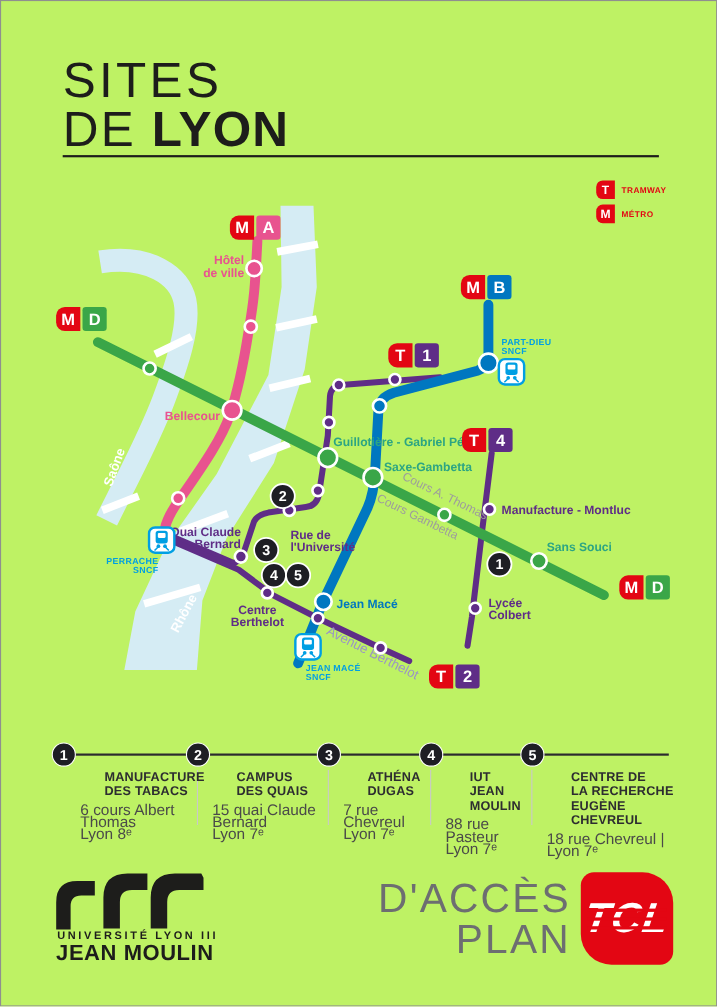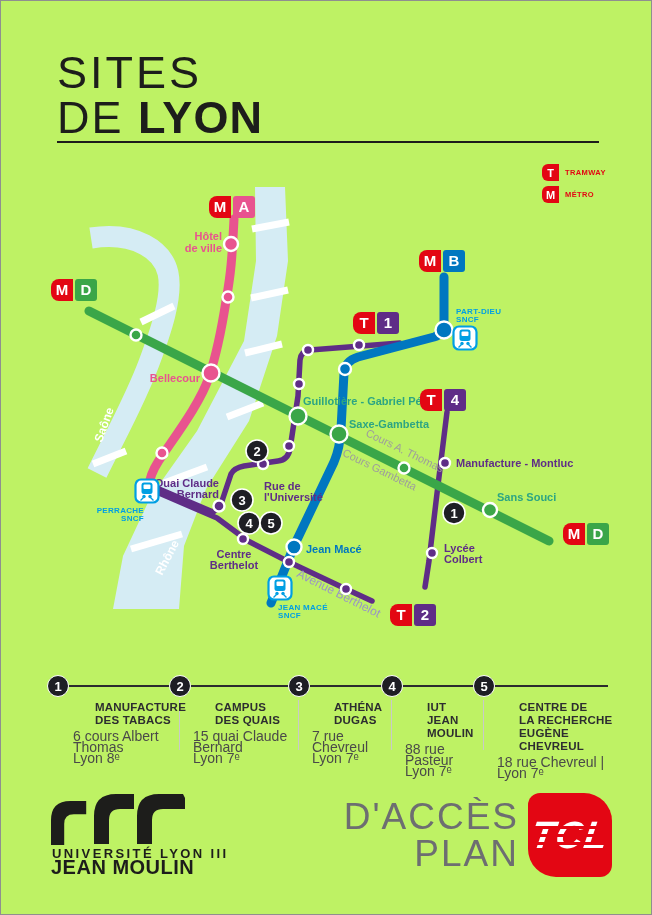--- a/index.html
+++ b/index.html
@@ -27,21 +27,21 @@
   .sites-line{position:absolute;left:57px;top:684px;width:550px;height:2px;background:#2b2b2e;}
   .site-num{position:absolute;width:22px;height:22px;border-radius:50%;background:#1e1e24;color:#fff;
             font-size:13px;font-weight:bold;text-align:center;line-height:22px;top:674px;border:1px solid #fff;box-sizing:border-box;}
   .site-div{position:absolute;width:1px;height:50px;top:699px;background:#c9c9c9;}
   .site-col{position:absolute;top:700px;}
   .site-name div{font-size:11.5px;font-weight:bold;color:#2d2d30;line-height:13px;letter-spacing:.2px;margin-left:22px;}
   .site-addr{font-size:14px;color:#4a4a49;line-height:11px;}
   .site-addr.first{margin-top:4px;}
   
   .univ-logo{position:absolute;left:50px;top:792px;}
-  .univ-l1{position:absolute;left:51px;top:845px;font-size:13px;font-weight:bold;letter-spacing:2.4px;color:#1d1d1b;white-space:nowrap;}
+  .univ-l1{position:absolute;left:51px;top:845px;font-size:10px;font-weight:bold;letter-spacing:2.4px;color:#1d1d1b;white-space:nowrap;}
   .univ-l2{position:absolute;left:50px;top:855px;font-size:20px;font-weight:800;letter-spacing:.5px;color:#1d1d1b;white-space:nowrap;}
   .plan{position:absolute;left:320px;top:797px;width:198px;text-align:right;font-size:37px;line-height:37px;
         font-weight:300;letter-spacing:2px;color:#6d6e71;}
   .tcl{position:absolute;left:527px;top:792px;width:84px;height:84px;background:#e30613;
        border-radius:12px 28px 12px 28px;overflow:hidden;}
   .tcl-text{position:absolute;left:0;top:0;width:84px;height:84px;text-align:center;line-height:84px;
             color:#fff;font-size:38px;font-weight:bold;font-style:italic;transform:skewX(-8deg);letter-spacing:1px;}
   .tcl-stripe{position:absolute;left:6px;right:6px;height:2.5px;background:#e30613;}
 </style>
 </head>

